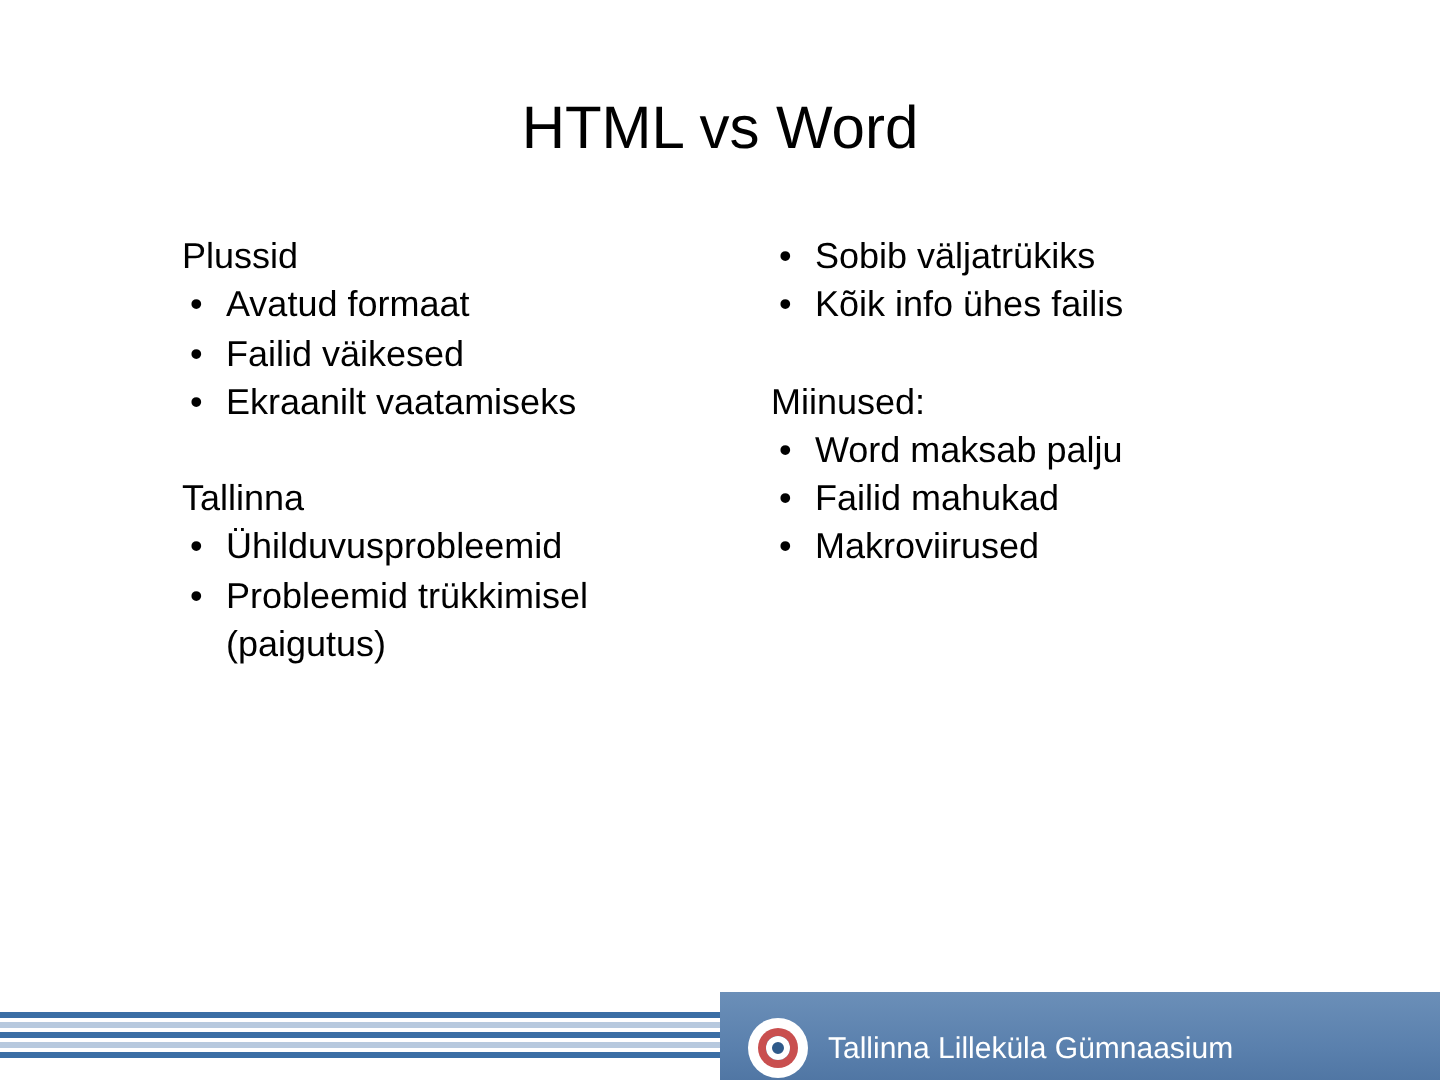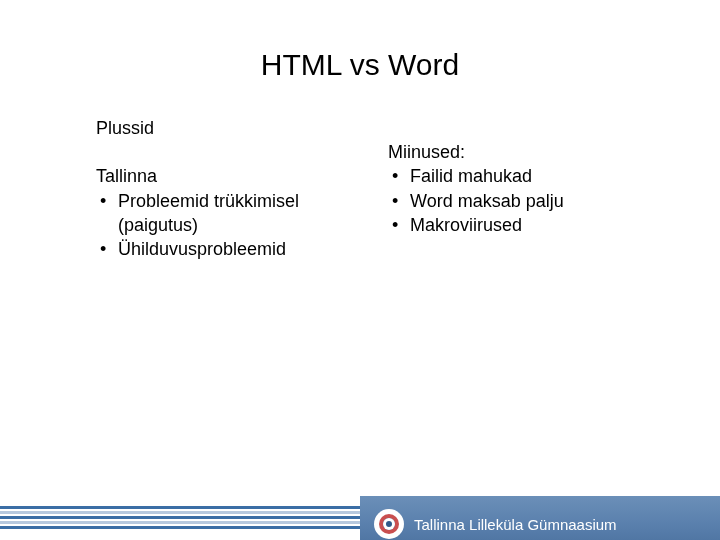--- a/index.html
+++ b/index.html
@@ -1,19 +1,19 @@
 <!DOCTYPE html>
 <html><head>
 <meta charset="utf-8">
 <style>
   * { margin: 0; padding: 0; box-sizing: border-box; }
   html, body { width: 720px; height: 540px; overflow: hidden; font-family: Verdana, Geneva, sans-serif; background: #fff; color: #000; }
   .slide { width: 720px; height: 540px; position: relative; display: flex; flex-direction: column; }
   .title { font-size: 30px; font-weight: 400; text-align: center; margin-top: 48px; margin-bottom: 34px; }
-  .content { flex: 1; display: flex; padding: 0 60px 0 96px; }
+  .content { flex: 1; display: flex; padding: 0 60px 0 75px; margin-left: 16px; }
   .col { flex: 1; font-size: 18px; line-height: 1.35; }
   .col + .col { margin-left: 20px; }
   .block { margin-bottom: 24px; }
   .block-heading { margin-bottom: 0px; }
   ul { list-style: none; padding-left: 0; }
   li { position: relative; padding-left: 22px; margin-bottom: 0px; }
   li::before { content: "•"; position: absolute; left: 4px; top: 0; }
   .footer { position: absolute; bottom: 0; left: 0; width: 720px; height: 44px; display: flex; }
   .footer-stripe { width: 360px; height: 44px; position: relative; }
   .stripe-row { height: 3px; background: #3b6ea5; margin-top: 2px; }
@@ -28,38 +28,47 @@
 
 <div class="slide">
 
   <h1 class="title">HTML vs Word</h1>
 
   <div class="content">
 
     <div class="col">
       <div class="block">
         <div class="block-heading">Plussid</div>
+        <ul>
+          <li>Avatud formaat</li>
+          <li>Failid väikesed</li>
+          <li>Ekraanilt vaatamiseks</li>
+        </ul>
       </div>
       <div class="block">
         <div class="block-heading">Tallinna</div>
         <ul>
+          <li>Ühilduvusprobleemid</li>
           <li>Probleemid trükkimisel (paigutus)</li>
-          <li>Ühilduvusprobleemid</li>
         </ul>
       </div>
     </div>
 
     <div class="col">
       <div class="block">
+        <ul>
+          <li>Sobib väljatrükiks</li>
+          <li>Kõik info ühes failis</li>
+        </ul>
       </div>
       <div class="block">
         <div class="block-heading">Miinused:</div>
         <ul>
+          <li>Word maksab palju</li>
           <li>Failid mahukad</li>
-          <li>Word maksab palju</li>
           <li>Makroviirused</li>
         </ul>
       </div>
     </div>
 
   </div>
 
   <div class="footer">
     <div class="footer-stripe">
       <div class="stripe-row"></div>

